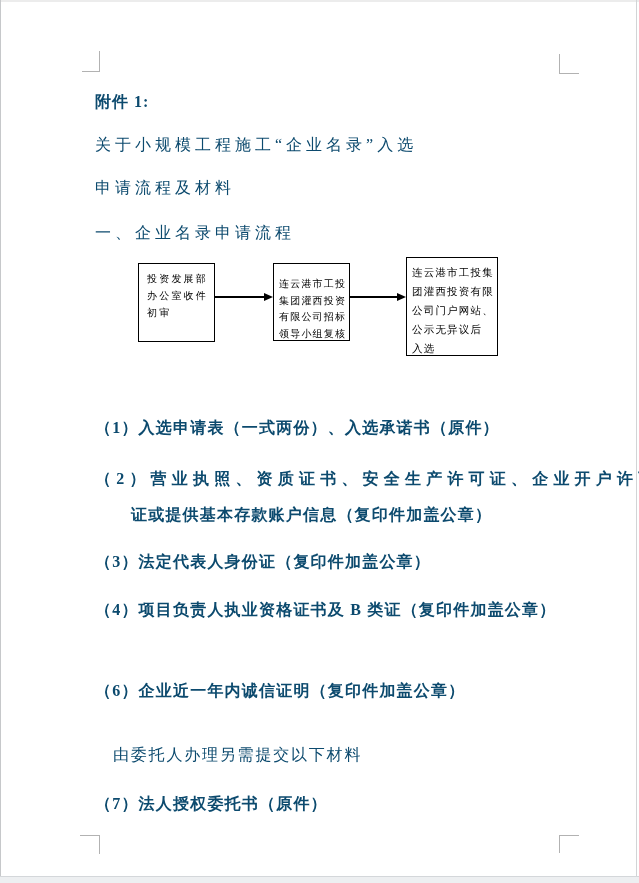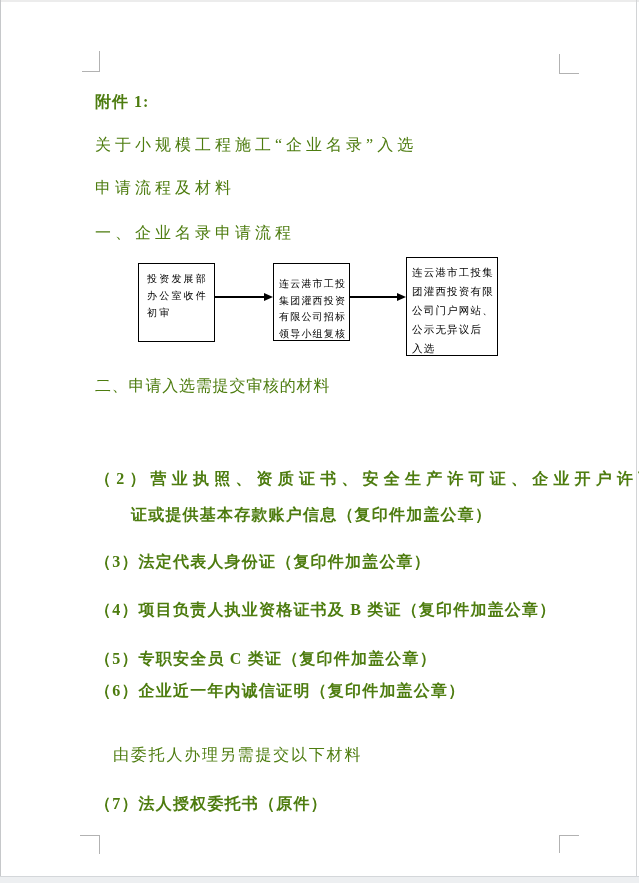--- a/index.html
+++ b/index.html
@@ -27,21 +27,21 @@
   .mark-br { left: 559px; top: 835px; width: 19px; height: 17px; border-left: 1px solid #b2b2b2;  border-top: 1px solid #b2b2b2; }
 
   
   .para {
     position: absolute;
     left: 95px;
     margin: 0;
     font-size: 16px;
     line-height: 21px;
     white-space: nowrap;
-    color: #4d7c0f;
+    color: #0c4a6e;
   }
   .p-attachment { top: 91px;  font-weight: bold; letter-spacing: 1px; }
   .p-title1     { top: 134px; letter-spacing: 4px; }
   .p-title2     { top: 177px; letter-spacing: 4px; }
   .p-sec1       { top: 222px; letter-spacing: 4px; }
   .p-sec2       { top: 375px; letter-spacing: 0.8px; }
   .item         { font-weight: bold; letter-spacing: 1.2px; }
   .m1  { top: 417px; }
   .m2a { top: 468px; letter-spacing: 5.2px; }
   .m2b { top: 504px; margin-left: 36px; }
@@ -112,24 +112,23 @@
 有限公司招标
 领导小组复核</div>
     <div class="fc-arrow fc-arrow2"></div>
     <div class="fc-box fc-box3">连云港市工投集
 团灌西投资有限
 公司门户网站、
 公示无异议后
 入选</div>
   </div>
 
-  <p class="para p-sec2">二、申请入选需提交审核的材料</p>
 
+  <p class="para item m1">（1）入选申请表（一式两份）、入选承诺书（原件）</p>
   <p class="para item m2a">（2）营业执照、资质证书、安全生产许可证、企业开户许可</p>
   <p class="para item m2b">证或提供基本存款账户信息（复印件加盖公章）</p>
   <p class="para item m3">（3）法定代表人身份证（复印件加盖公章）</p>
   <p class="para item m4">（4）项目负责人执业资格证书及 B 类证（复印件加盖公章）</p>
-  <p class="para item m5">（5）专职安全员 C 类证（复印件加盖公章）</p>
   <p class="para item m6">（6）企业近一年内诚信证明（复印件加盖公章）</p>
   <p class="para p-note">由委托人办理另需提交以下材料</p>
   <p class="para item m7">（7）法人授权委托书（原件）</p>
 
 </div>
 
 </body></html>

